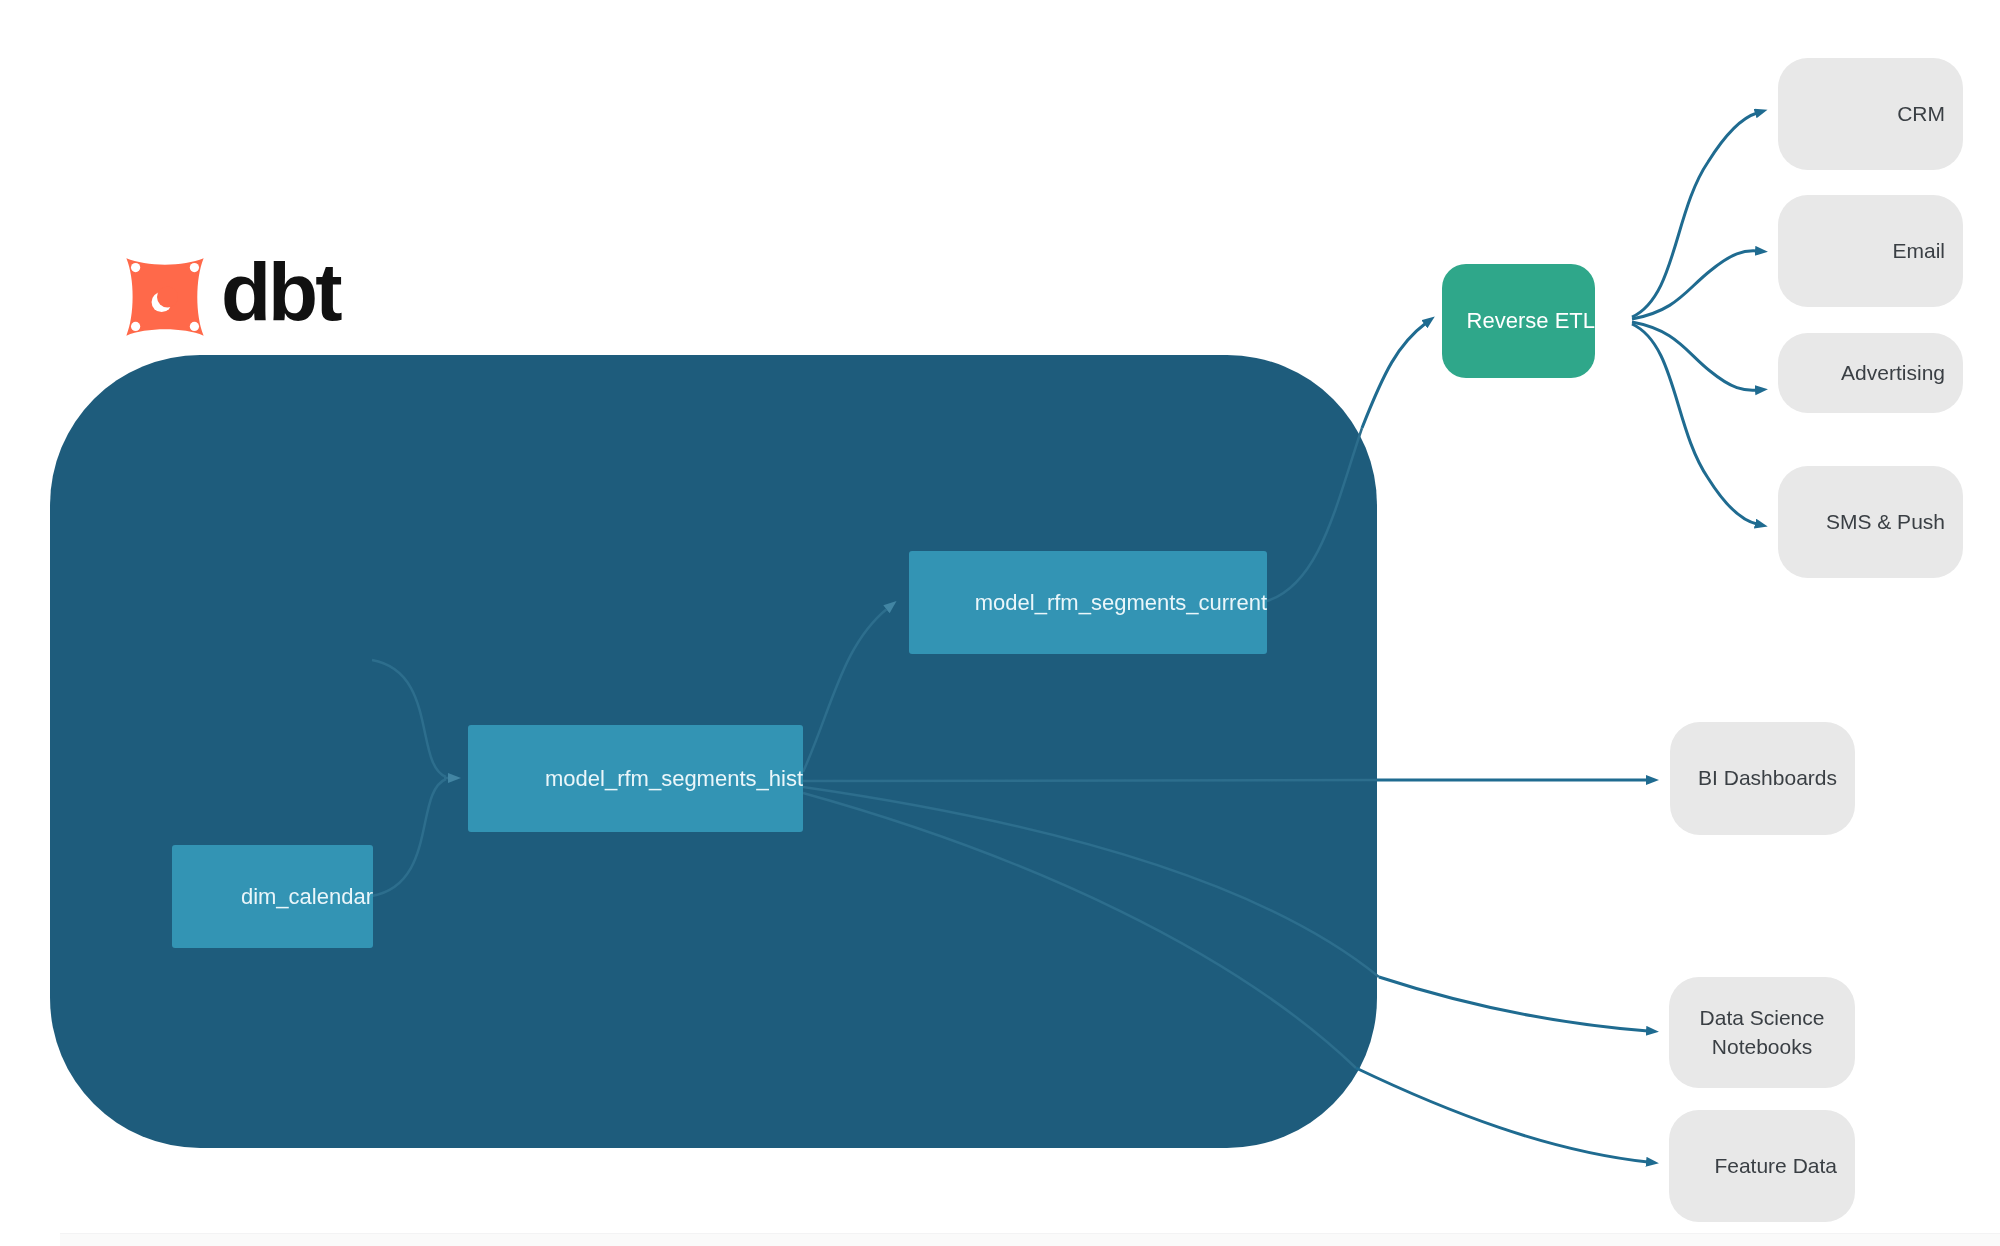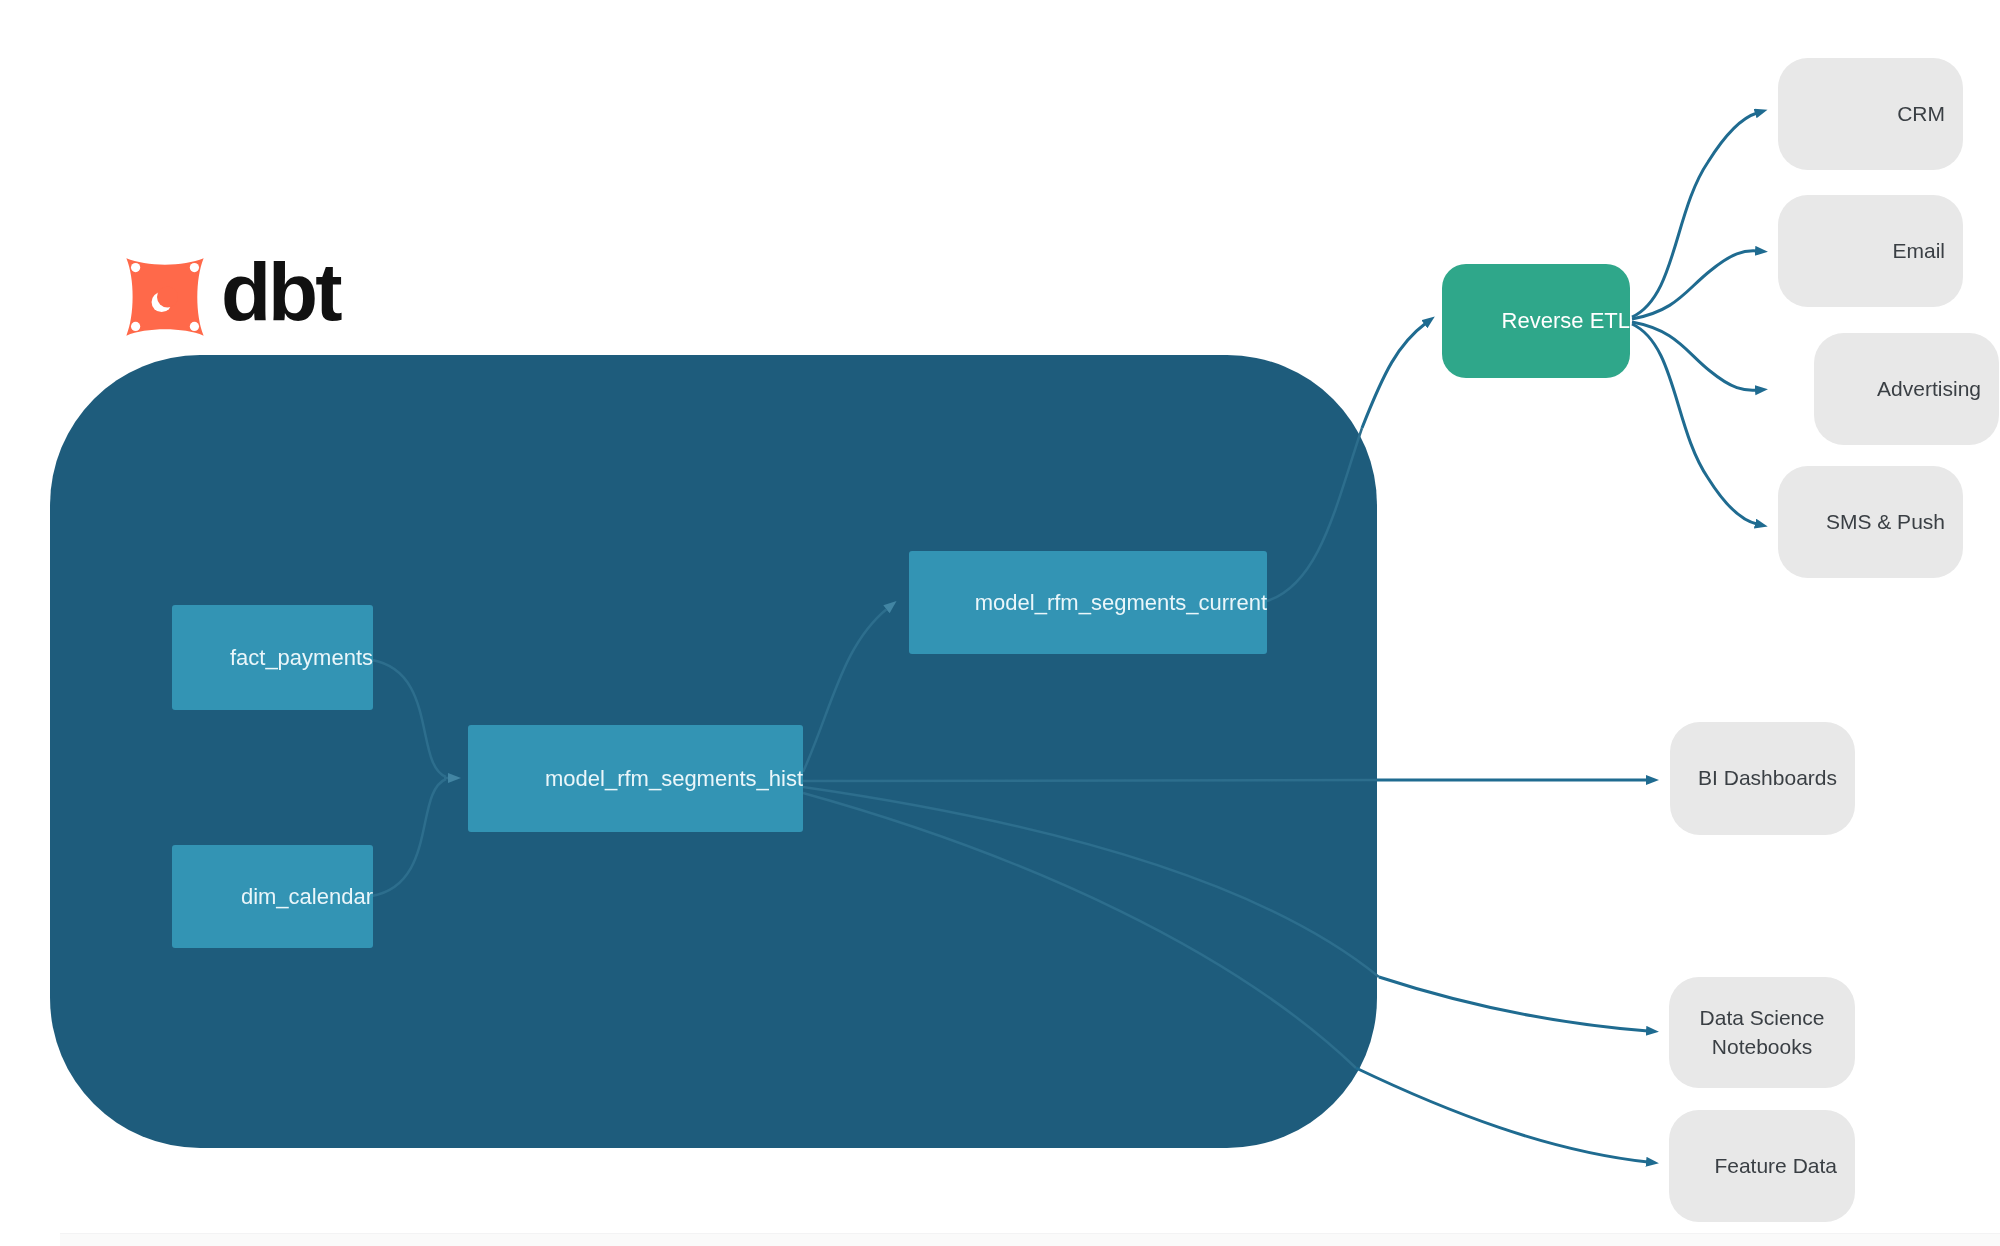--- a/index.html
+++ b/index.html
@@ -89,44 +89,41 @@
     <path class="edge-out" d="M1362,428 C1384,372 1398,344 1426,323" marker-end="url(#head-out)"></path>
     <path class="edge-out" d="M1632,317 C1676,297 1674,212 1708,162 C1728,130 1744,117 1757,113" marker-end="url(#head-out)"></path>
     <path class="edge-out" d="M1632,319 C1676,311 1686,290 1710,271 C1732,253 1744,250 1757,251" marker-end="url(#head-out)"></path>
     <path class="edge-out" d="M1632,322 C1676,330 1686,352 1710,371 C1732,389 1744,391 1757,390" marker-end="url(#head-out)"></path>
     <path class="edge-out" d="M1632,324 C1676,344 1674,428 1708,478 C1728,510 1744,521 1757,524" marker-end="url(#head-out)"></path>
     <path class="edge-out" d="M1377,780 L1648,780" marker-end="url(#head-out)"></path>
     <path class="edge-out" d="M1379,977 C1465,1005 1558,1024 1648,1031" marker-end="url(#head-out)"></path>
     <path class="edge-out" d="M1356,1068 C1448,1112 1548,1151 1648,1162" marker-end="url(#head-out)"></path>
   </svg>
 
-  <div class="node model-node" style="left:172px;top:605px;width:201px;height:105px;">
-    <span>fact_payments</span>
-  </div>
   <div class="node model-node" style="left:172px;top:845px;width:201px;height:103px;padding-left:48px;">
     <span>dim_calendar</span>
   </div>
   <div class="node model-node" style="left:468px;top:725px;width:335px;height:107px;">
     <span>model_rfm_segments_hist</span>
   </div>
   <div class="node model-node" style="left:909px;top:551px;width:358px;height:103px;">
     <span>model_rfm_segments_current</span>
   </div>
 
-  <div class="node etl-node" style="left:1442px;top:264px;width:188px;height:114px;padding-left:19px;">
+  <div class="node etl-node" style="left:1442px;top:264px;width:153px;height:114px;padding-left:19px;">
     <span>Reverse ETL</span>
   </div>
 
   <div class="node dest-node" style="left:1778px;top:58px;width:185px;height:112px;">
     <span>CRM</span>
   </div>
   <div class="node dest-node" style="left:1778px;top:195px;width:185px;height:112px;">
     <span>Email</span>
   </div>
-  <div class="node dest-node" style="left:1778px;top:333px;width:185px;height:112px;margin-left:36px;">
+  <div class="node dest-node" style="left:1778px;top:333px;width:185px;height:80px;">
     <span>Advertising</span>
   </div>
   <div class="node dest-node" style="left:1778px;top:466px;width:185px;height:112px;">
     <span>SMS &amp; Push</span>
   </div>
   <div class="node dest-node" style="left:1670px;top:722px;width:185px;height:113px;">
     <span>BI Dashboards</span>
   </div>
   <div class="node dest-node" style="left:1669px;top:977px;width:186px;height:111px;">
     <span>Data Science Notebooks</span>

